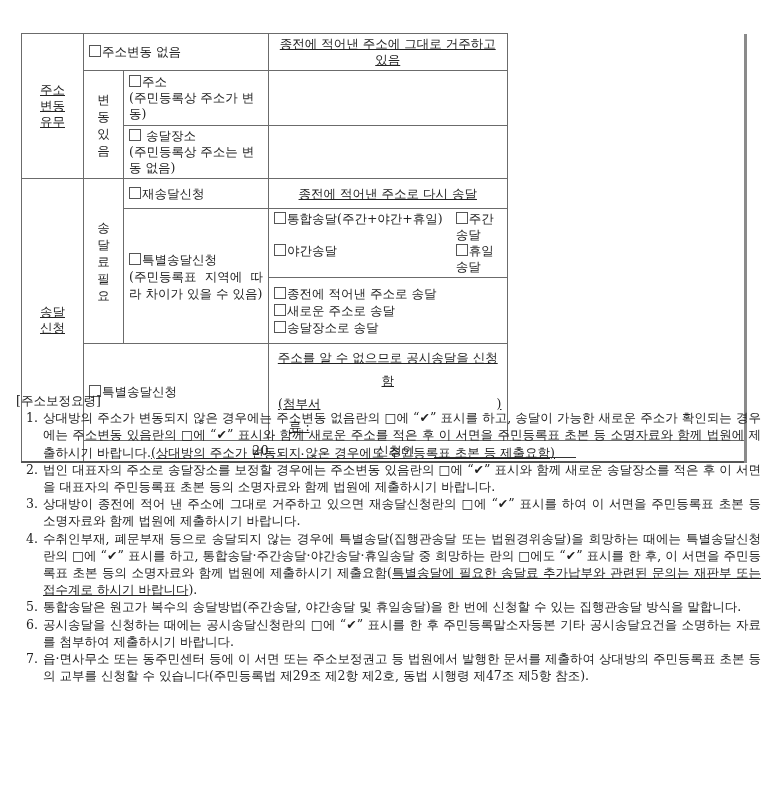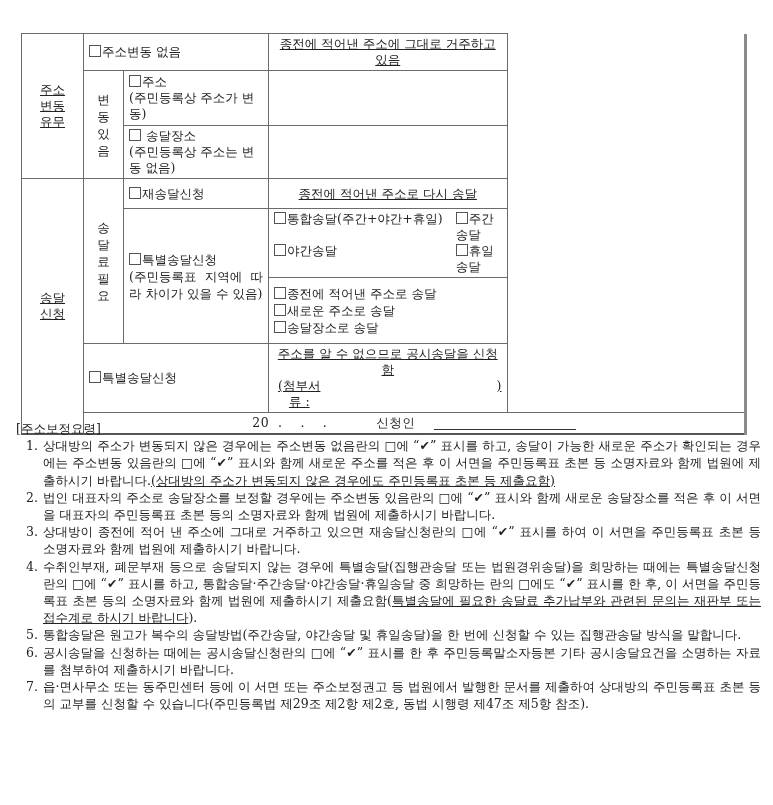--- a/index.html
+++ b/index.html
@@ -11,21 +11,21 @@
   .form-table { border-right:3px solid #8a8a8a; border-bottom:2px solid #555; }
   .c { text-align:center;text-decoration:underline; }
   .vert { text-align:center; line-height:17px; padding:2px 0; }
   .box { display:inline-block; width:10px; height:10px; border:1px solid #555; margin-right:1px;
          vertical-align:-1px; background:#fff; }
   .two-col { display:flex; }
   .two-col > div:first-child { width:250px; }
   .signature-line { display:inline-block; width:142px; border-bottom:1px solid #333; height:12px;
                     vertical-align:middle; margin-left:14px; }
   .sig-row { text-align:center; letter-spacing:0.5px; }
-  .notes { position:absolute; left:16px; top:420px; width:745px; font-size:12.5px; line-height:17.2px; }
+  .notes { position:absolute; left:16px; top:392px; width:745px; font-size:12.5px; line-height:17.2px; }
   .notes-title { margin:0; }
   .note { display:flex; }
   .note .num { width:22px; text-align:right; padding-right:5px; flex:none; }
   .note .txt { flex:1; text-align:justify; }
   .bu { font-weight:normal; text-decoration:underline; }
 </style>
 </head>
 <body>
 
 <table class="form-table">
@@ -90,21 +90,21 @@
   </tr>
   <tr style="height:66px">
     <td style="line-height:17px">
       <div><span class="box"></span><span>종전에 적어낸 주소로 송달</span></div>
       <div><span class="box"></span><span>새로운 주소로 송달</span></div>
       <div><span class="box"></span><span>송달장소로 송달</span></div>
     </td>
   </tr>
   <tr style="height:57px">
     <td colspan="2"><span class="box"></span><span>특별송달신청</span></td>
-    <td class="c" style="line-height:16px">
+    <td class="c" style="line-height:23px">
       <div>주소를 알 수 없으므로 공시송달을 신청함</div>
       <div style="display:flex;justify-content:center;">
         <span>(첨부서류 :</span>
         <span style="display:inline-block;width:215px"></span>
         <span>)</span>
       </div>
     </td>
   </tr>
   <tr style="height:16px">
     <td colspan="4" class="sig-row">

